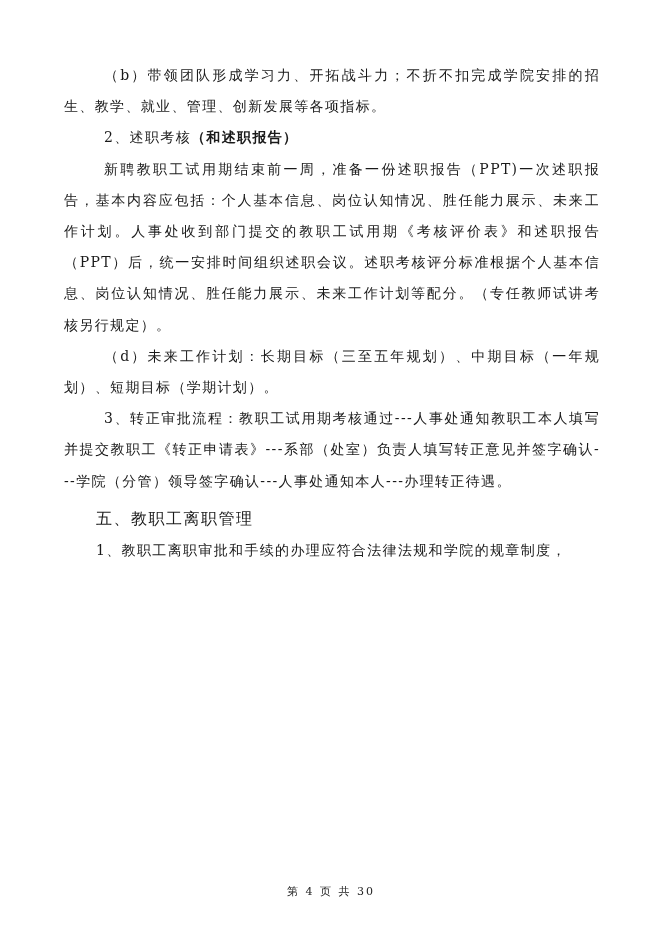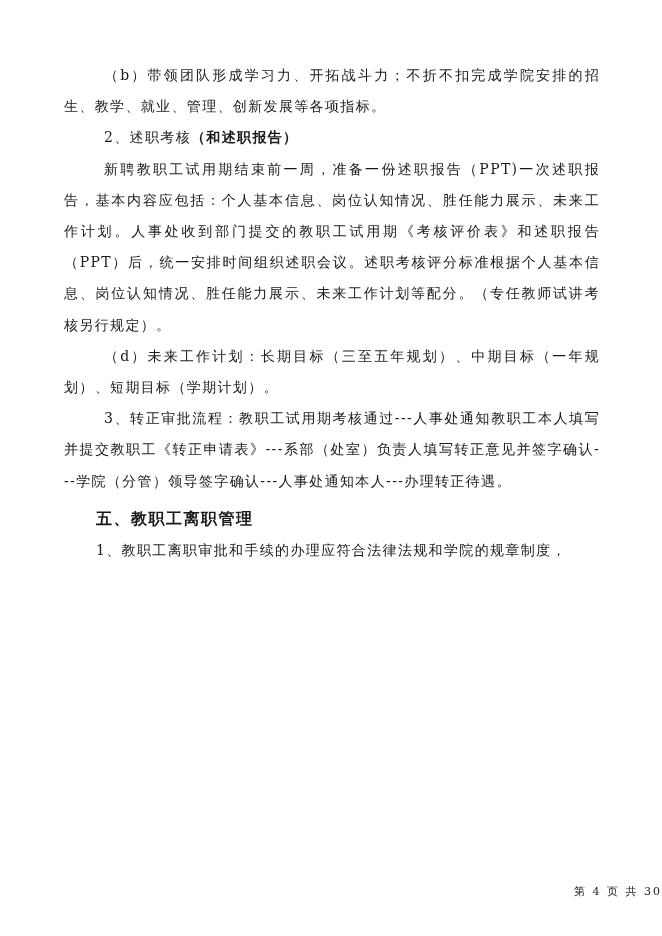--- a/index.html
+++ b/index.html
@@ -3,22 +3,22 @@
 <meta charset="utf-8">
 <style>
   html, body { margin: 0; padding: 0; background: #ffffff; }
   body { width: 662px; height: 936px; position: relative; overflow: hidden;
          font-family: "DejaVu Serif", "Liberation Serif", serif; color: #1a1a1a; }
   .page { position: absolute; left: 64px; top: 60px; width: 536px; }
   .p { font-size: 14px; line-height: 31.2px; margin: 0; letter-spacing: 1.35px; text-align: justify; }
   .indent { text-indent: 32px; }
   .indent2 { text-indent: 40px; }
   .b { font-weight: bold; font-family: "DejaVu Sans", "Liberation Sans", sans-serif; }
-  .h { font-size: 16px; font-weight: bold; font-family: "DejaVu Sans", "Liberation Sans", sans-serif; letter-spacing: 1.5px; line-height: 32px; margin: 0; text-indent: 32px; }
-  .footer { position: absolute; top: 884px; left: 0; width: 662px; text-align: right;
+  .h { font-size: 16px; font-weight: normal; font-family: "DejaVu Sans", "Liberation Sans", sans-serif; letter-spacing: 1.5px; line-height: 32px; margin: 0; text-indent: 32px; }
+  .footer { position: absolute; top: 884px; left: 0; width: 662px; text-align: center;
             font-size: 11px; letter-spacing: 2px; color: #222; }
 </style>
 </head>
 <body>
 
 <div class="page">
   <p class="p indent2">（b）带领团队形成学习力、开拓战斗力；不折不扣完成学院安排的招生、教学、就业、管理、创新发展等各项指标。</p>
   <p class="p indent2"><span>2、述职考核</span><span class="b">（和述职报告）</span></p>
   <p class="p indent2">新聘教职工试用期结束前一周，准备一份述职报告（PPT)一次述职报告，基本内容应包括：个人基本信息、岗位认知情况、胜任能力展示、未来工作计划。人事处收到部门提交的教职工试用期《考核评价表》和述职报告（PPT）后，统一安排时间组织述职会议。述职考核评分标准根据个人基本信息、岗位认知情况、胜任能力展示、未来工作计划等配分。（专任教师试讲考核另行规定）。</p>
   <p class="p indent2">（d）未来工作计划：长期目标（三至五年规划）、中期目标（一年规划）、短期目标（学期计划）。</p>

